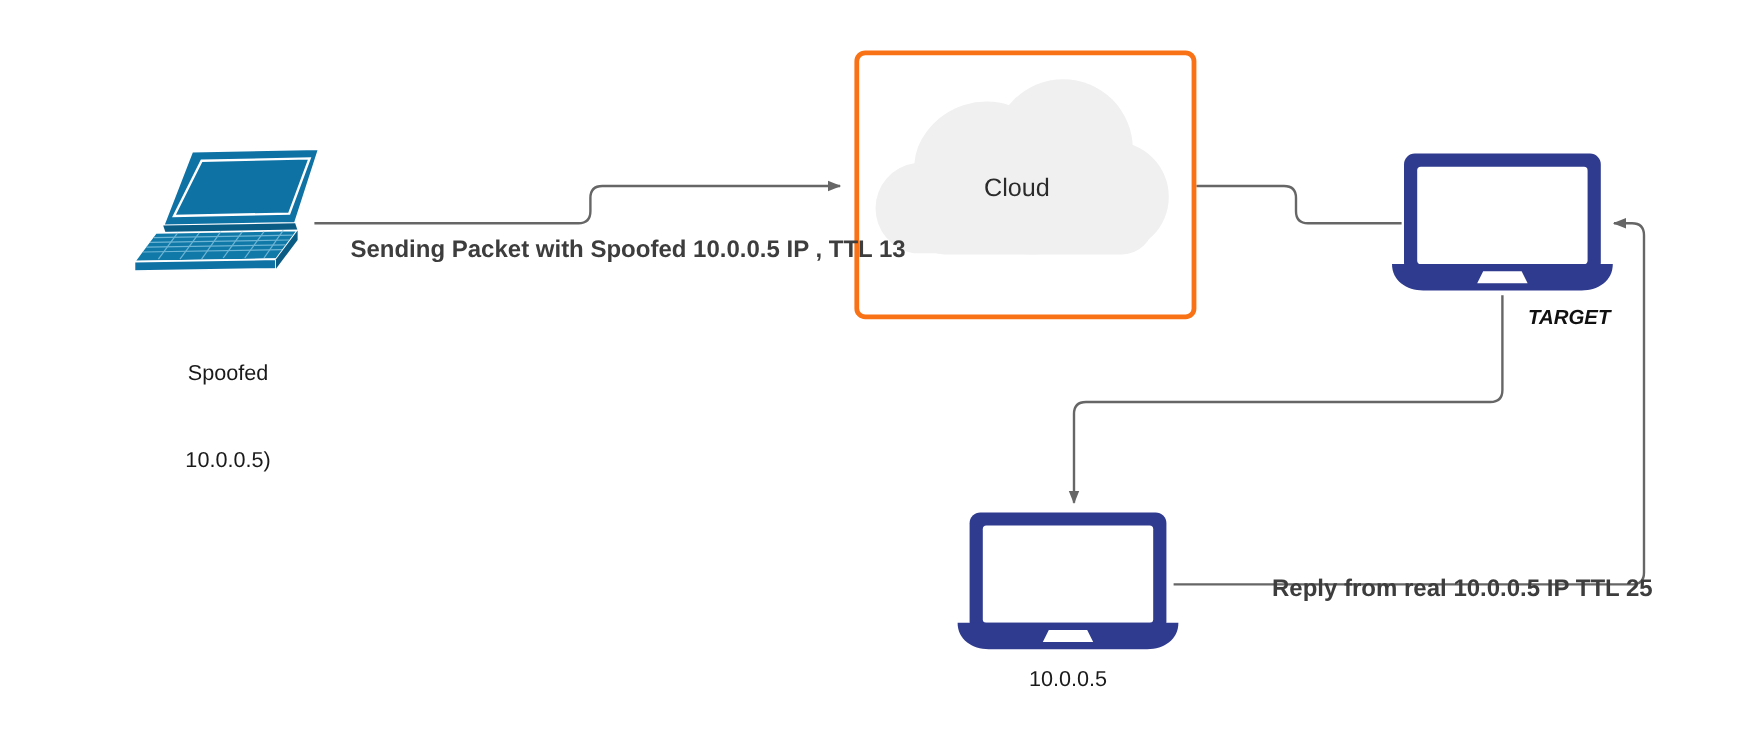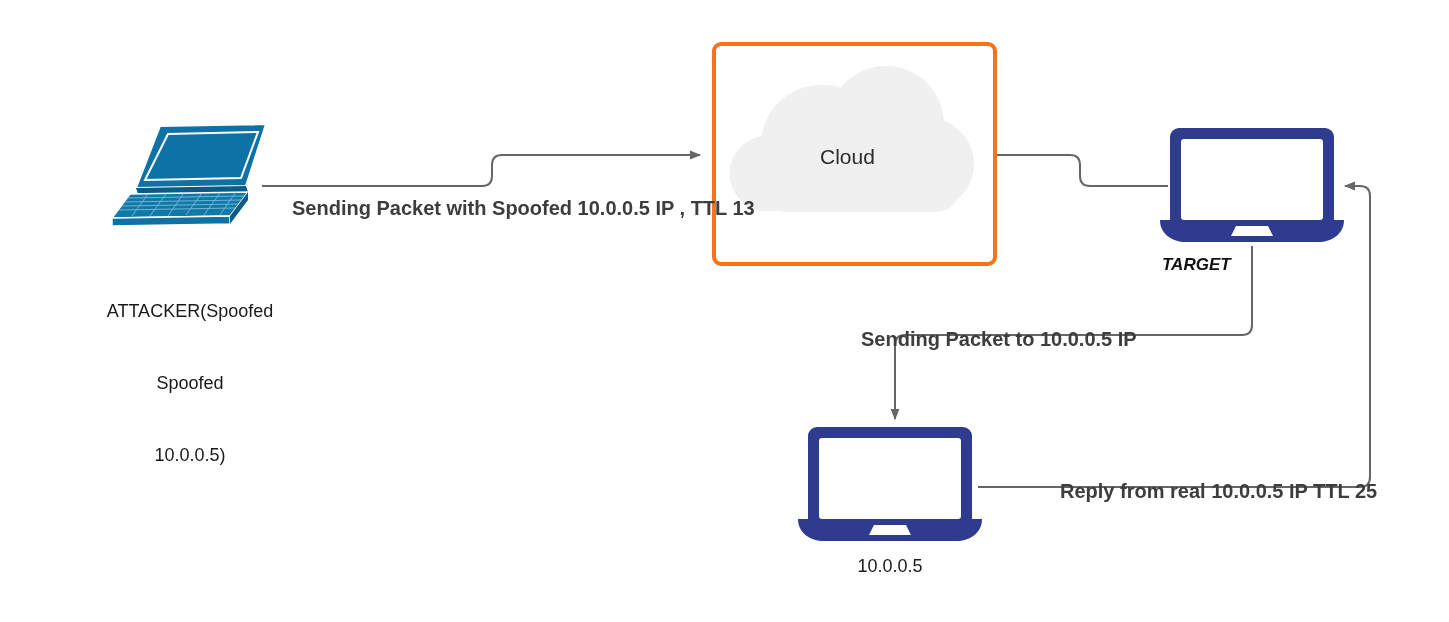--- a/index.html
+++ b/index.html
@@ -29,21 +29,21 @@
   }
   .node-label {
     font-size: 18px;
     text-align: center;
     color: #1a1a1a;
   }
   .node-label-bold-italic {
     font-size: 17px;
     font-weight: bold;
     font-style: italic;
-    text-align: left;
+    text-align: right;
     color: #111111;
   }
   .edge-label {
     font-size: 20px;
     font-weight: bold;
     color: #3d3d3d;
     white-space: nowrap;
   }
   .cloud-text {
     position: absolute;
@@ -102,21 +102,20 @@
         <line x1="112" y1="73" x2="96" y2="95"></line>
         <line x1="128" y1="72" x2="112" y2="95"></line>
       </g>
 
       <polygon points="4,98 122,96 122,104 4,106" fill="#0f72a5" stroke="#ffffff" stroke-width="1.5"></polygon>
       <polygon points="122,96 140,72 140,80 122,104" fill="#0b5c85"></polygon>
     </svg>
   </div>
 
   <div class="label node-label" style="left:60px; top:252px; width:260px;">
-    <div>ATTACKER(Spoofed</div>
     <div>Spoofed</div>
     <div>10.0.0.5)</div>
   </div>
 
   <div class="node" style="left:712px; top:42px; width:285px; height:224px;
               border:4px solid #f97316; border-radius:9px; background:#ffffff;
               box-sizing:border-box;">
     <svg width="281" height="220" viewBox="0 0 281 220" xmlns="http://www.w3.org/2000/svg" style="position:absolute; left:0; top:0;">
       <path d="M100,168
                a38,38 0 0 1 1,-75
@@ -151,17 +150,16 @@
       <rect x="25" y="13" width="142" height="81" rx="3" fill="#ffffff"></rect>
       <path d="M4,94 L188,94 C188,108 176,116 162,116 L30,116 C16,116 4,108 4,94 Z" fill="#2e3b8f"></path>
       <path d="M80,100 L112,100 L117,110 L75,110 Z" fill="#ffffff"></path>
     </svg>
   </div>
 
   <div class="label node-label" style="left:800px; top:555px; width:180px;">10.0.0.5</div>
 
   <div class="label edge-label" style="left:292px; top:195px;">Sending Packet with Spoofed 10.0.0.5 IP , TTL 13</div>
 
-  <div class="label edge-label" style="left:861px; top:326px;">Sending Packet to 10.0.0.5 IP</div>
 
   <div class="label edge-label" style="left:1060px; top:478px;">Reply from real 10.0.0.5 IP TTL 25</div>
 
 </div>
 
 </body></html>

